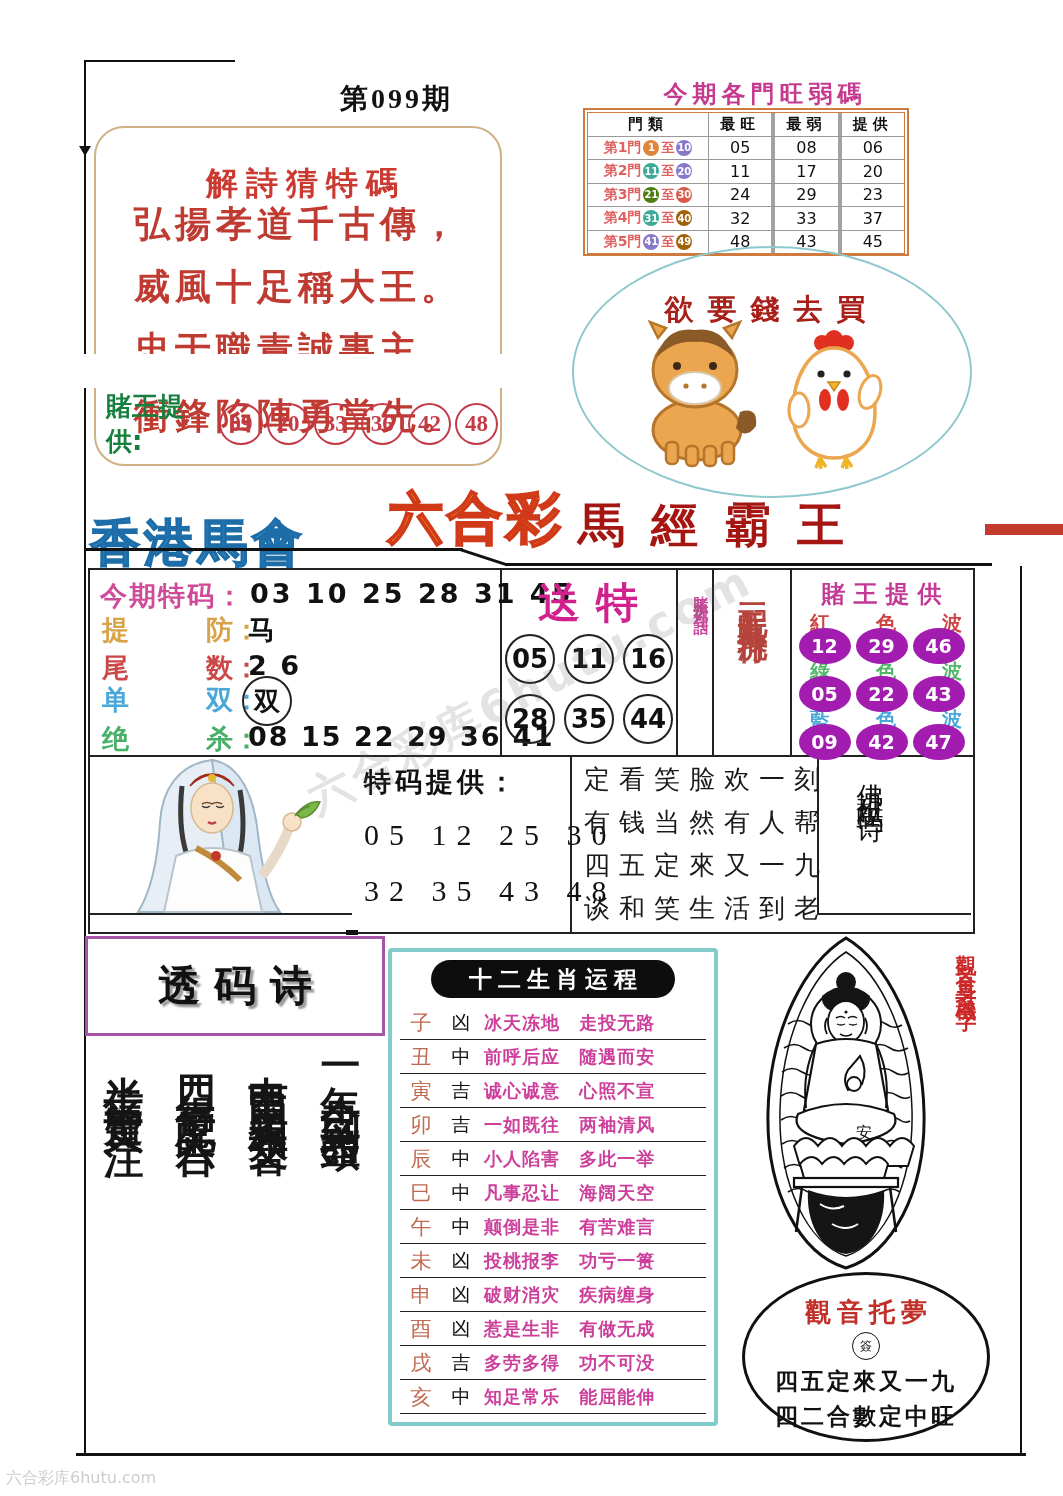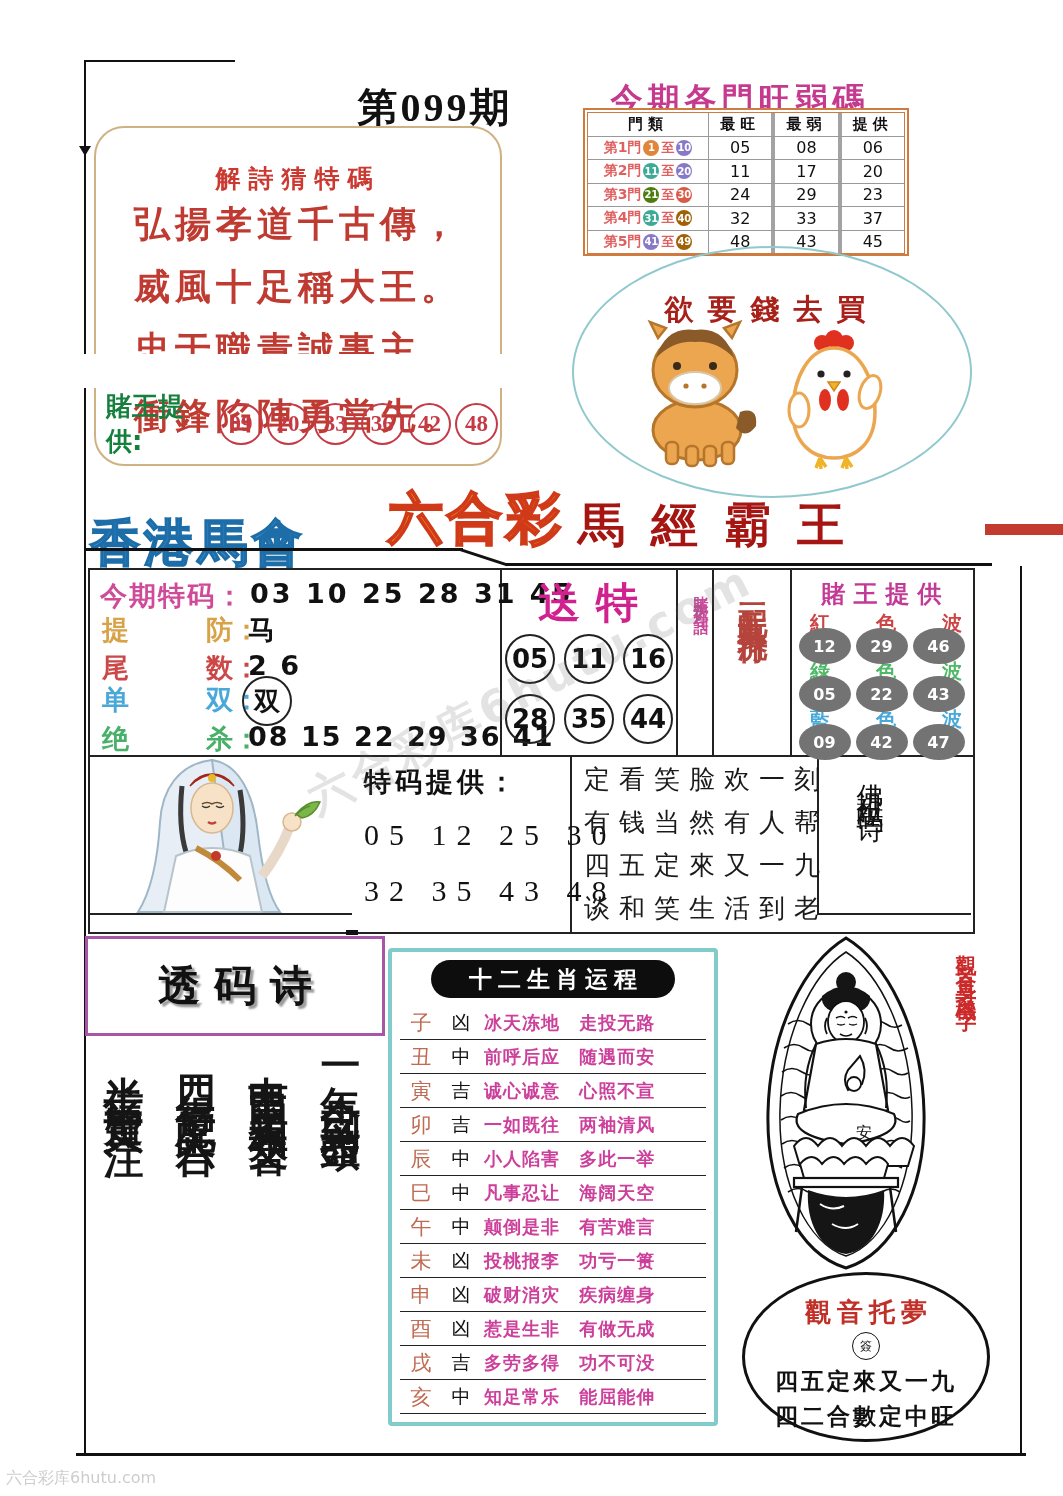--- a/index.html
+++ b/index.html
@@ -10,40 +10,40 @@
 
   
   .top-seg{left:85px;top:60px;width:150px;height:2px;background:#111;}
   .left-line{left:84px;top:60px;width:2px;height:1396px;background:#111;}
   .arrowhead{left:79px;top:146px;width:0;height:0;border-left:6px solid transparent;
              border-right:6px solid transparent;border-top:10px solid #111;}
   .right-line{left:1020px;top:566px;width:2px;height:890px;background:#111;}
   .bottom-line{left:76px;top:1453px;width:950px;height:3px;background:#111;}
 
   
-  .issue{left:340px;top:80px;width:190px;text-align:center;font-weight:bold;font-size:40px;
+  .issue{left:340px;top:80px;width:190px;font-weight:bold;font-size:28px;
          letter-spacing:3px;}
 
   
   .poem-box{left:94px;top:126px;width:404px;height:336px;border:2px solid #cfb183;border-radius:30px;}
   .poem-title{position:absolute;left:0;top:34px;width:100%;text-align:center;color:#cb3a31;
-              font-weight:bold;font-size:25px;letter-spacing:8px;}
+              font-weight:bold;font-size:32px;letter-spacing:8px;padding-left:8px;}
   .pline{position:absolute;left:0;width:100%;text-align:center;color:#bf3a30;font-weight:bold;
          font-size:36px;letter-spacing:5px;}
   .pl0{top:72px}.pl1{top:135px}.pl2{top:198px}.pl3{top:264px}
   .provider-row{position:absolute;left:10px;bottom:5px;display:flex;align-items:center;}
   .provider-label{color:#15803d;font-weight:bold;font-size:26px;margin-right:5px;}
   .num-circle{width:42px;height:38px;border:2px solid #c43b47;border-radius:50%;color:#c43b47;
               font-size:23px;font-weight:bold;display:flex;align-items:center;justify-content:center;
               margin:0 2px;}
   .white-strip{left:76px;top:354px;width:444px;height:34px;background:#fff;z-index:4;}
 
   
-  .gates-title{left:585px;top:78px;width:310px;text-align:center;color:#c53a8e;font-weight:bold;
-               font-size:32px;letter-spacing:5px;}
+  .gates-title{left:610px;top:78px;width:310px;text-align:center;color:#c53a8e;font-weight:bold;
+               font-size:24px;letter-spacing:5px;}
   .gates{left:583px;top:108px;width:318px;height:140px;border:2px solid #cf7a3e;padding:2px;background:#fff;}
   .gates-in{border:1px solid #cf7a3e;height:100%;display:flex;flex-direction:column;}
   .g-row{flex:1;display:flex;border-bottom:1px solid #999;}
   .g-row:last-child{border-bottom:none;}
   .g-name{width:120px;border-right:1px solid #999;display:flex;align-items:center;
           justify-content:center;gap:2px;color:#e06060;font-weight:bold;font-size:14px;}
   .g-cell{flex:1;border-right:4px solid #a3a3a3;display:flex;align-items:center;justify-content:center;
           font-size:16px;}
   .g-cell:last-child{border-right:none;}
   .g-head{color:#111;font-weight:bold;font-size:15px;letter-spacing:5px;}
@@ -105,22 +105,22 @@
   .slogan span{writing-mode:vertical-rl;color:#b5443c;font-weight:bold;font-size:30px;letter-spacing:5px;}
 
   .waves-title{position:absolute;left:702px;top:8px;width:179px;text-align:center;color:#c33a96;
                font-weight:bold;font-size:24px;letter-spacing:8px;text-indent:8px;}
   .wave-label{position:absolute;left:702px;width:179px;display:flex;justify-content:space-between;
               padding:0 18px;box-sizing:border-box;font-weight:bold;font-size:20px;}
   .wl1{top:40px}.wl2{top:88px}.wl3{top:136px}
   .wave-ovals{position:absolute;left:702px;width:179px;display:flex;gap:5px;justify-content:center;
               z-index:2;}
   .wo1{top:58px}.wo2{top:106px}.wo3{top:154px}
-  .wave-num{width:52px;height:36px;background:#737373;border-radius:50%;color:#fff;font-weight:bold;
-            font-size:16px;display:flex;align-items:center;justify-content:center;}
+  .wave-num{width:52px;height:36px;background:#a21caf;border-radius:50%;color:#fff;font-weight:bold;
+            font-size:19px;display:flex;align-items:center;justify-content:center;}
 
   .tema-label{position:absolute;left:274px;top:194px;font-size:27px;letter-spacing:4px;font-weight:600;}
   .tema-row{position:absolute;left:274px;font-size:30px;letter-spacing:10px;}
   .tr1{top:248px}.tr2{top:304px}
   .bpoem-line{position:absolute;left:494px;font-size:26px;letter-spacing:9px;color:#1a1a1a;}
   .bp0{top:192px}.bp1{top:235px}.bp2{top:278px}.bp3{top:321px}
   .bpoem-vert{position:absolute;left:750px;top:192px;width:60px;height:150px;display:flex;
               justify-content:center;}
   .bpoem-vert span{writing-mode:vertical-rl;font-size:27px;letter-spacing:8px;}
 

